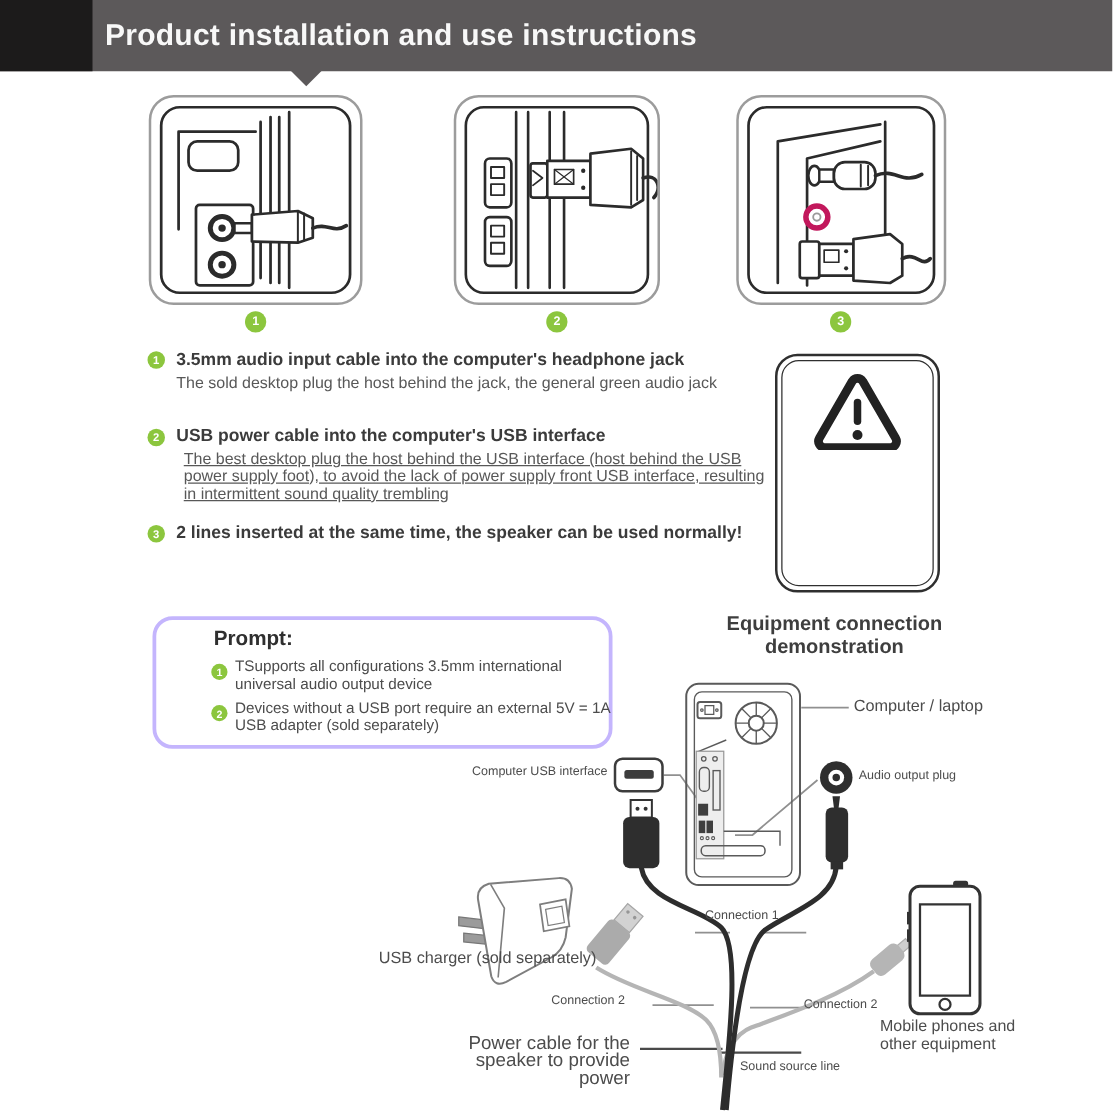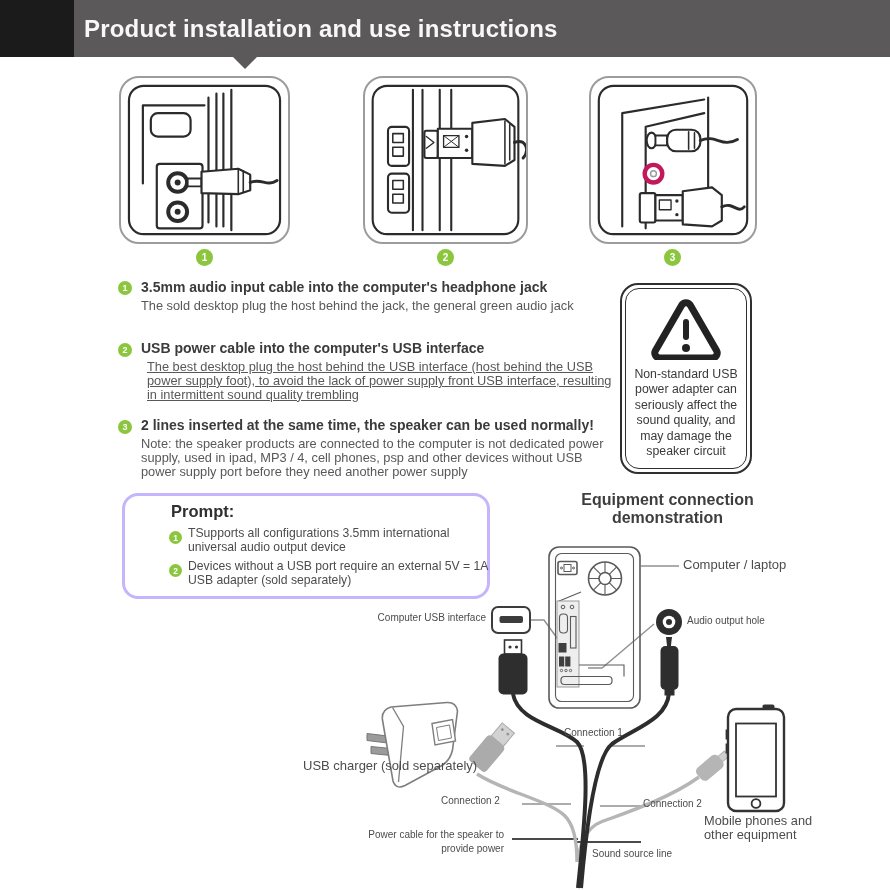--- a/index.html
+++ b/index.html
@@ -145,30 +145,28 @@
   <div class="abs badge badge-md" style="left:118px; top:281px;">1</div>
   <div class="abs h-step" style="left:141px; top:279px;">3.5mm audio input cable into the computer's headphone jack</div>
   <div class="abs b-step" style="left:141px; top:299px; width:470px;">The sold desktop plug the host behind the jack, the general green audio jack</div>
 
   <div class="abs badge badge-md" style="left:118px; top:343px;">2</div>
   <div class="abs h-step" style="left:141px; top:340px;">USB power cable into the computer's USB interface</div>
   <div class="abs b-step" style="left:147px; top:360px; width:470px;text-decoration:underline;">The best desktop plug the host behind the USB interface (host behind the USB power supply foot), to avoid the lack of power supply front USB interface, resulting in intermittent sound quality trembling</div>
 
   <div class="abs badge badge-md" style="left:118px; top:420px;">3</div>
   <div class="abs h-step" style="left:141px; top:417px;">2 lines inserted at the same time, the speaker can be used normally!</div>
-  <div class="abs b-step" style="left:141px; top:437px; width:475px;">Note: the speaker products are connected to the computer is not dedicated power supply, used in ipad, MP3 / 4, cell phones, psp and other devices without USB power supply port before they need another power supply</div>
 
   <div class="abs warn-box" style="left:620px; top:283px; width:132px; height:191px;">
     <div class="warn-inner"></div>
     <svg class="abs" style="left:29px; top:13px;" width="70" height="62" viewBox="0 0 70 62">
       <path d="M30.8,7 L4.5,52.5 a5,5 0 0 0 4.3,7.5 h52.4 a5,5 0 0 0 4.3,-7.5 L39.2,7 a5,5 0 0 0 -8.4,0 Z" fill="#fff" stroke="#222" stroke-width="7" stroke-linejoin="round"></path>
       <rect x="32" y="21" width="6" height="21" rx="3" fill="#222"></rect>
       <circle cx="35" cy="50" r="4" fill="#222"></circle>
     </svg>
-    <div class="abs warn-text" style="left:8px; top:82px; width:112px;">Non-standard USB power adapter can seriously affect the sound quality, and may damage the speaker circuit</div>
   </div>
 
   <div class="abs prompt-box" style="left:122px; top:493px; width:368px; height:106px;">
     <div class="abs prompt-title" style="left:46px; top:6px;">Prompt:</div>
     <div class="abs badge badge-sm" style="left:44px; top:35px;">1</div>
     <div class="abs p-item" style="left:63px; top:31px; width:292px;">TSupports all configurations 3.5mm international universal audio output device</div>
     <div class="abs badge badge-sm" style="left:44px; top:68px;">2</div>
     <div class="abs p-item" style="left:63px; top:64px; width:300px;">Devices without a USB port require an external 5V = 1A USB adapter (sold separately)</div>
   </div>
 
@@ -276,22 +274,22 @@
       <rect x="725.6" y="729.5" width="3.4" height="10" fill="#333"></rect>
       <rect x="725.6" y="743.5" width="3.4" height="10" fill="#333"></rect>
       <rect x="728" y="709" width="56" height="102" rx="8" fill="#fff" stroke="#333" stroke-width="2.4"></rect>
       <rect x="736" y="723.5" width="40" height="73" fill="#fff" stroke="#333" stroke-width="1.8"></rect>
       <circle cx="756" cy="803.5" r="4.4" fill="#fff" stroke="#333" stroke-width="1.8"></circle>
     </g>
   </svg>
 
   <div class="abs dlabel dlabel-lg" style="left:683px; top:557px;">Computer / laptop</div>
   <div class="abs dlabel t-right" style="left:336px; top:612px; width:150px;">Computer USB interface</div>
-  <div class="abs dlabel" style="left:687px; top:615px;">Audio output hole</div>
+  <div class="abs dlabel" style="left:687px; top:615px;">Audio output plug</div>
   <div class="abs dlabel" style="left:303px; top:758px; font-size:13px;">USB charger (sold separately)</div>
   <div class="abs dlabel" style="left:564px; top:727px;">Connection 1</div>
   <div class="abs dlabel" style="left:441px; top:795px;">Connection 2</div>
   <div class="abs dlabel" style="left:643px; top:798px;">Connection 2</div>
   <div class="abs dlabel dlabel-wrap" style="left:704px; top:814px; width:122px; font-size:12.8px; line-height:13.8px;">Mobile phones and other equipment</div>
-  <div class="abs dlabel dlabel-wrap t-right" style="left:346px; top:828px; width:158px; font-size:10px; line-height:13.8px;">Power cable for the speaker to provide power</div>
+  <div class="abs dlabel dlabel-wrap t-right" style="left:346px; top:828px; width:158px; font-size:15px; line-height:13.8px;">Power cable for the speaker to provide power</div>
   <div class="abs dlabel" style="left:592px; top:848px;">Sound source line</div>
 
 </div>
 
 </body></html>

